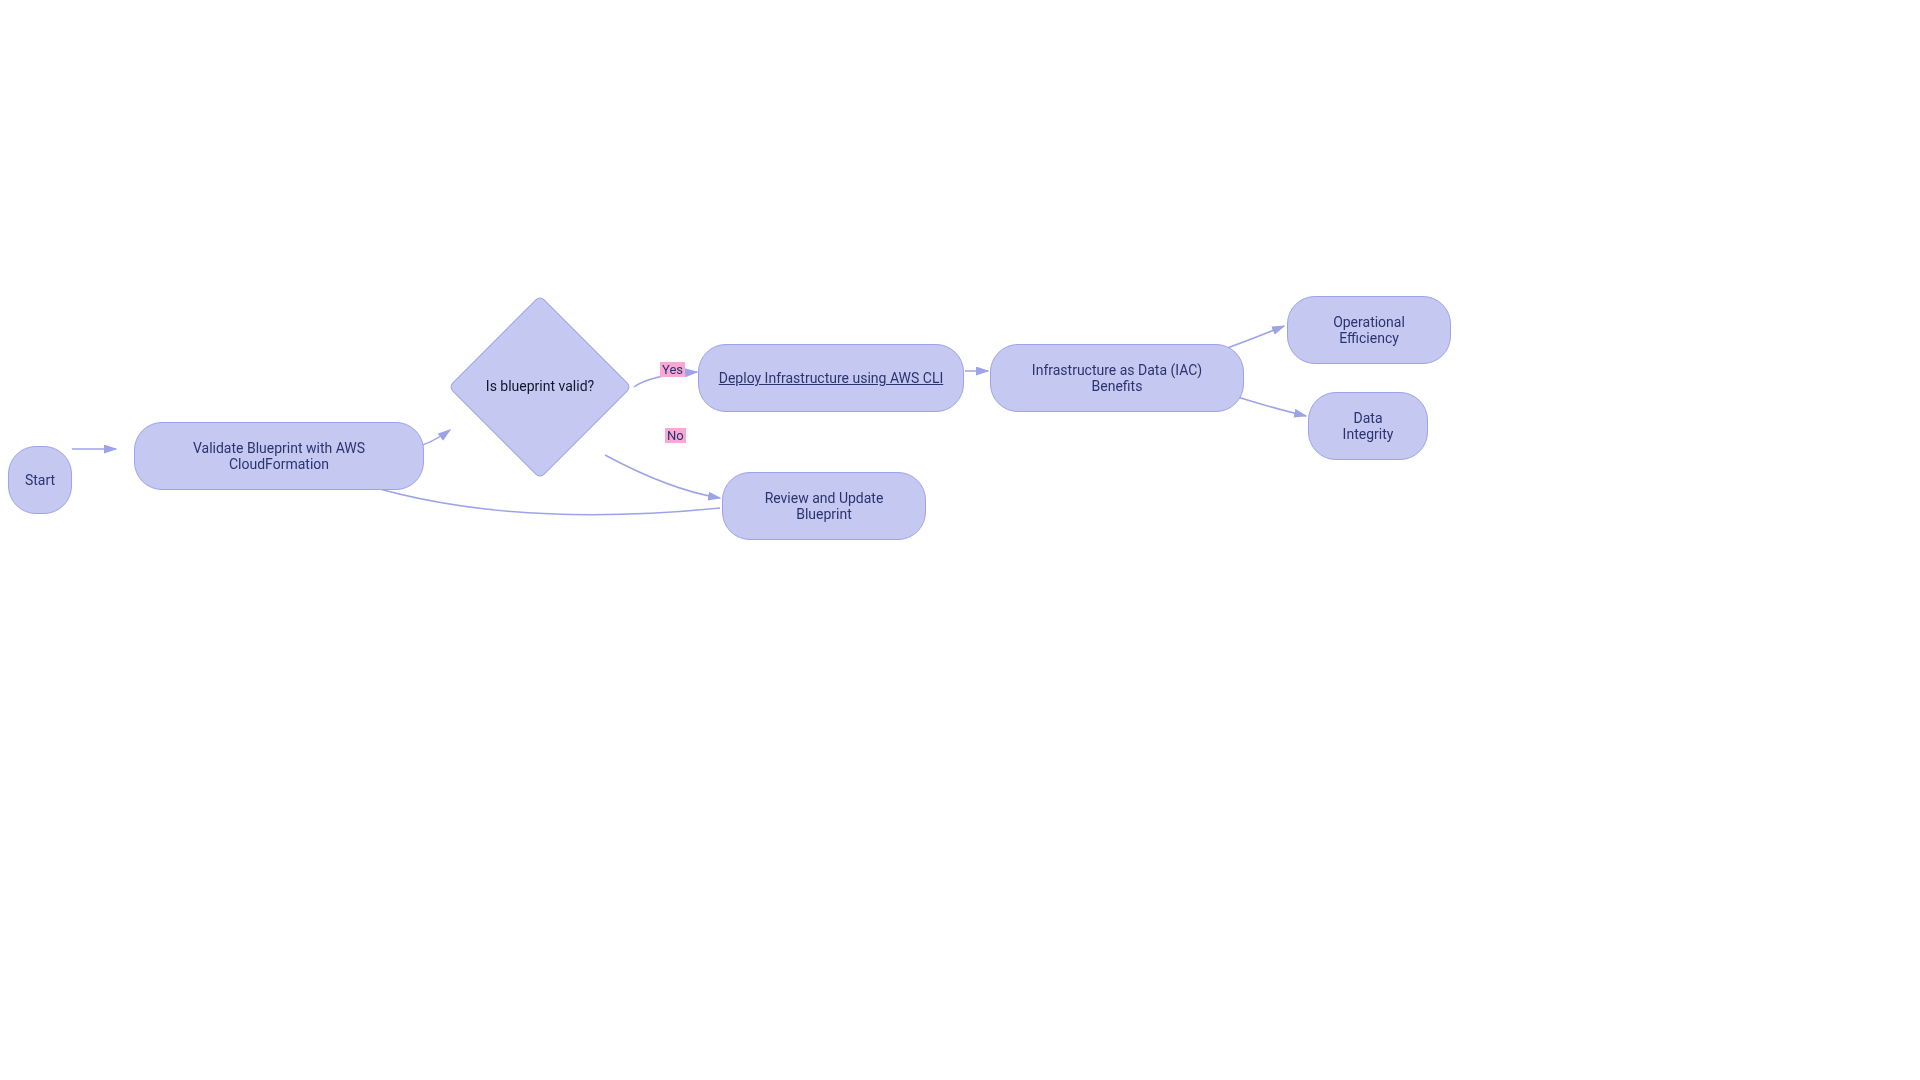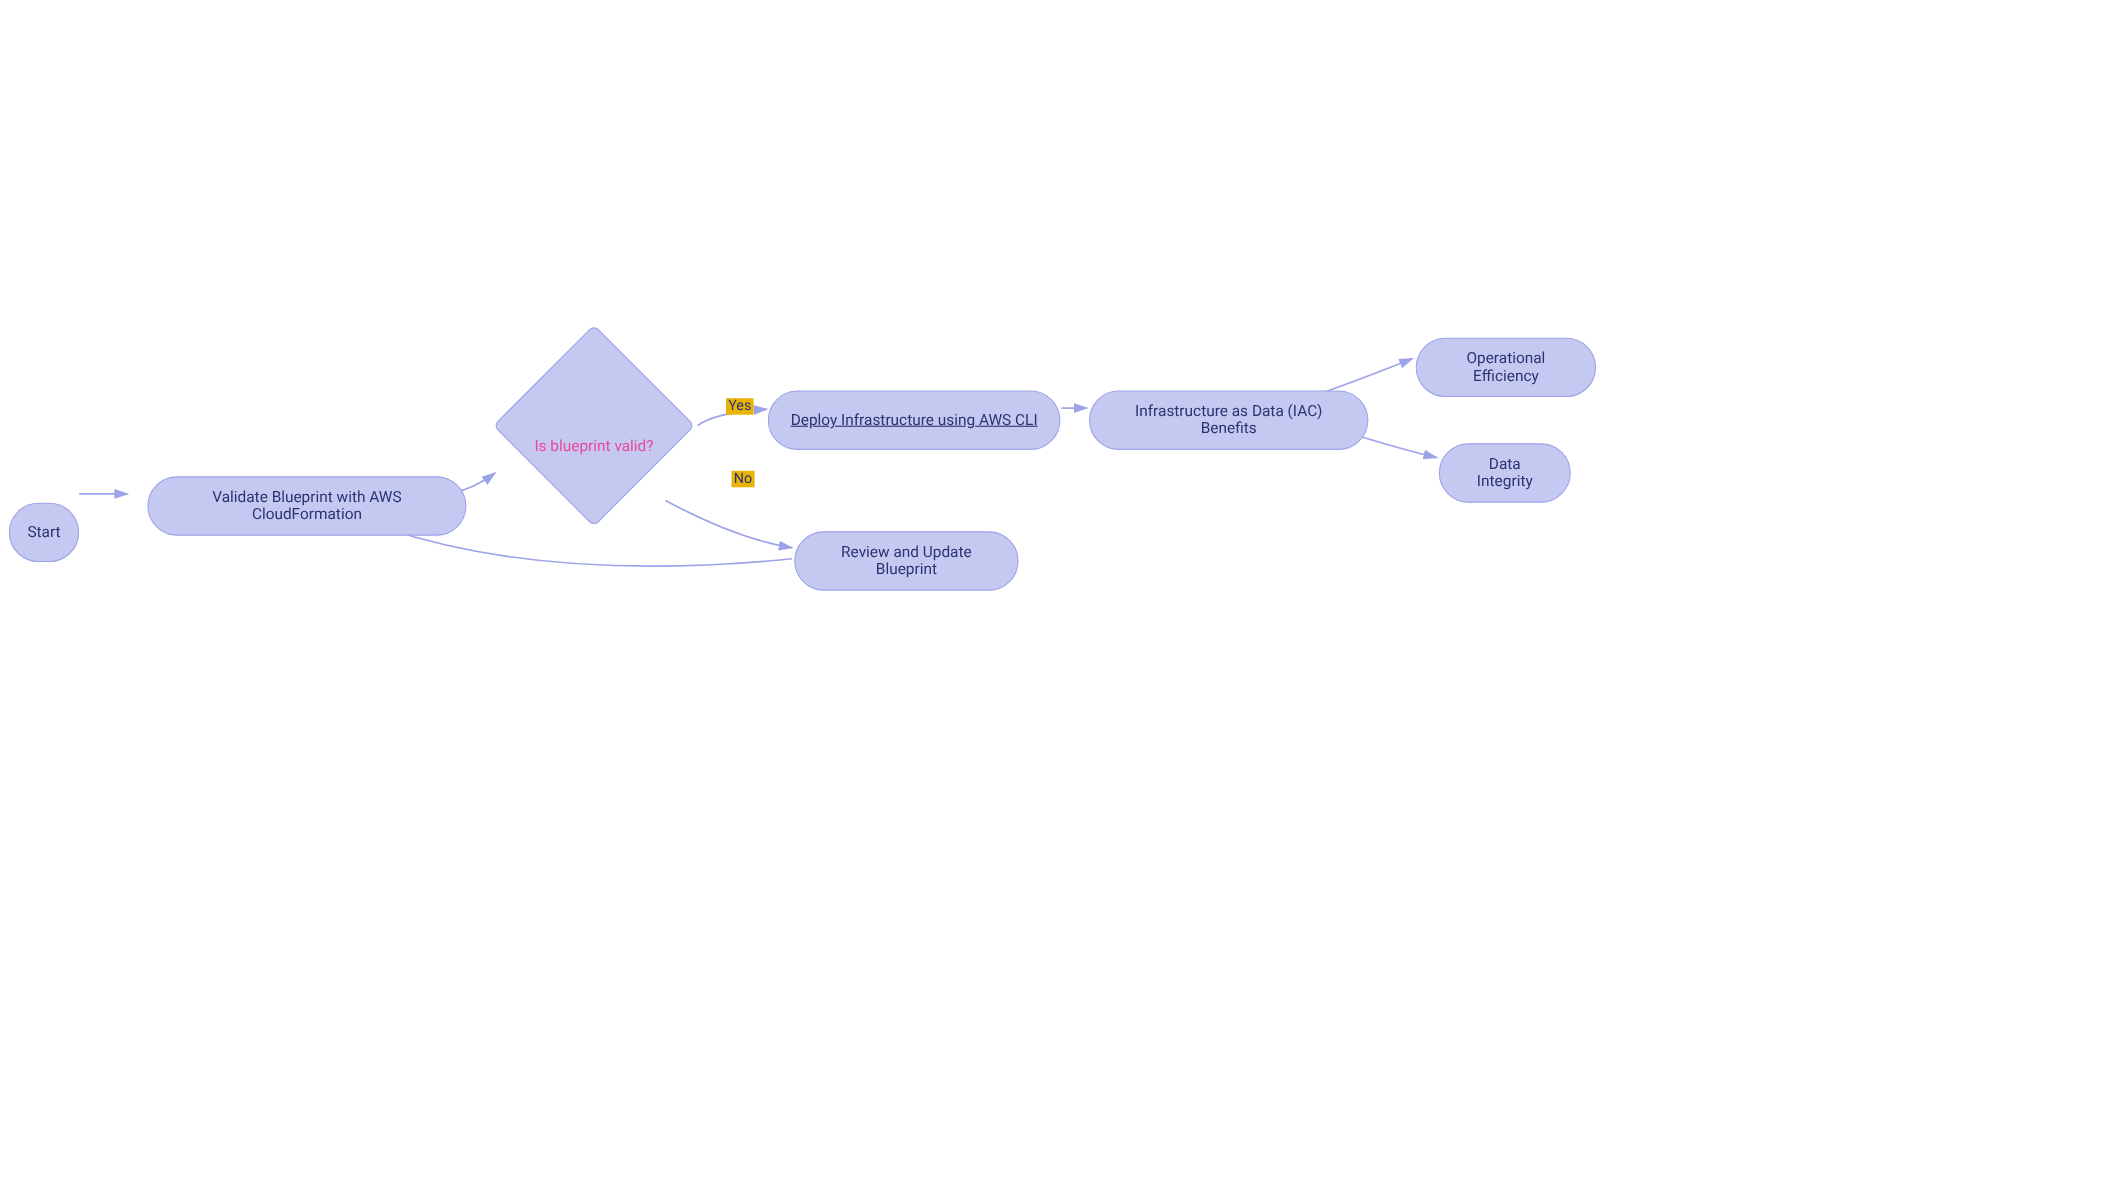--- a/index.html
+++ b/index.html
@@ -20,42 +20,40 @@
     font-size: 14px;
     display: flex;
     align-items: center;
     justify-content: center;
     text-align: center;
     padding: 0 18px;
     box-sizing: border-box;
   }
   .rounded {
     border-radius: 28px;
-    height: 54px;
-    margin-top: 11px;
+    height: 68px;
   }
   .diamond {
     width: 130px;
     height: 130px;
     transform: rotate(45deg);
     border-radius: 6px;
   }
   .diamond-text {
     position: absolute;
-    color: #ec4899;
+    color: #0f172a;
     font-size: 14px;
     text-align: center;
     pointer-events: none;
-    margin-top: 20px;
   }
   .edge-label {
     position: absolute;
     color: #2a3470;
     font-size: 13px;
-    background: #eab308;
+    background: #f9a8d4;
     padding: 0 2px;
   }
   svg {
     position: absolute;
     top: 0;
     left: 0;
     width: 1920px;
     height: 1080px;
     pointer-events: none;
   }

